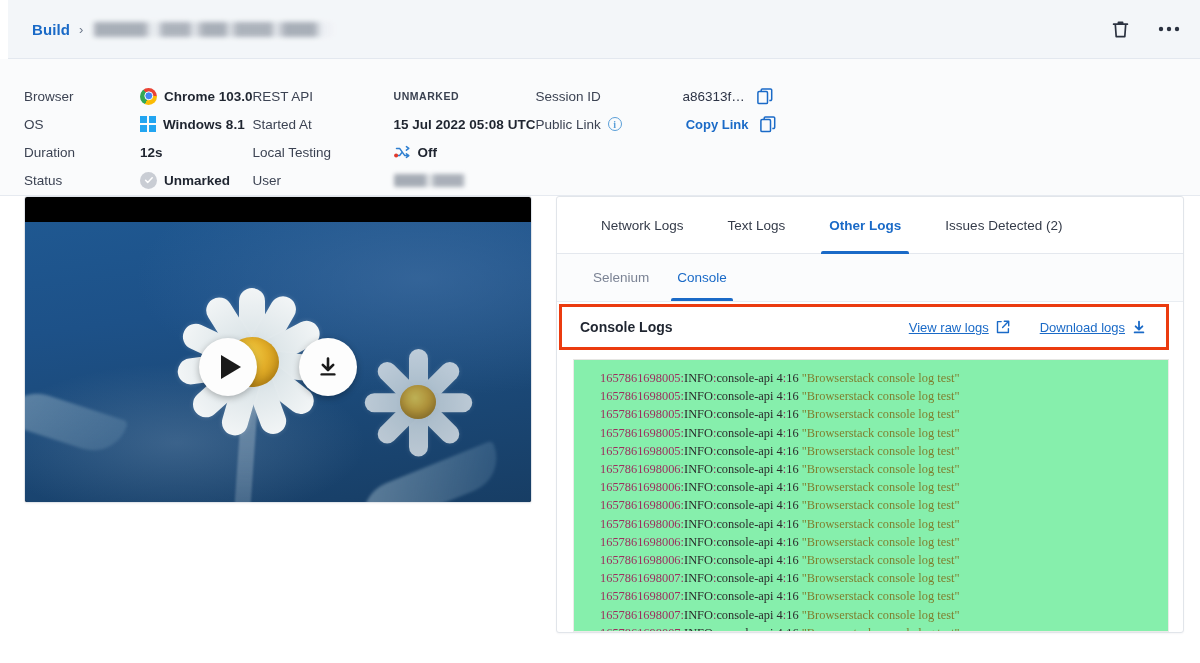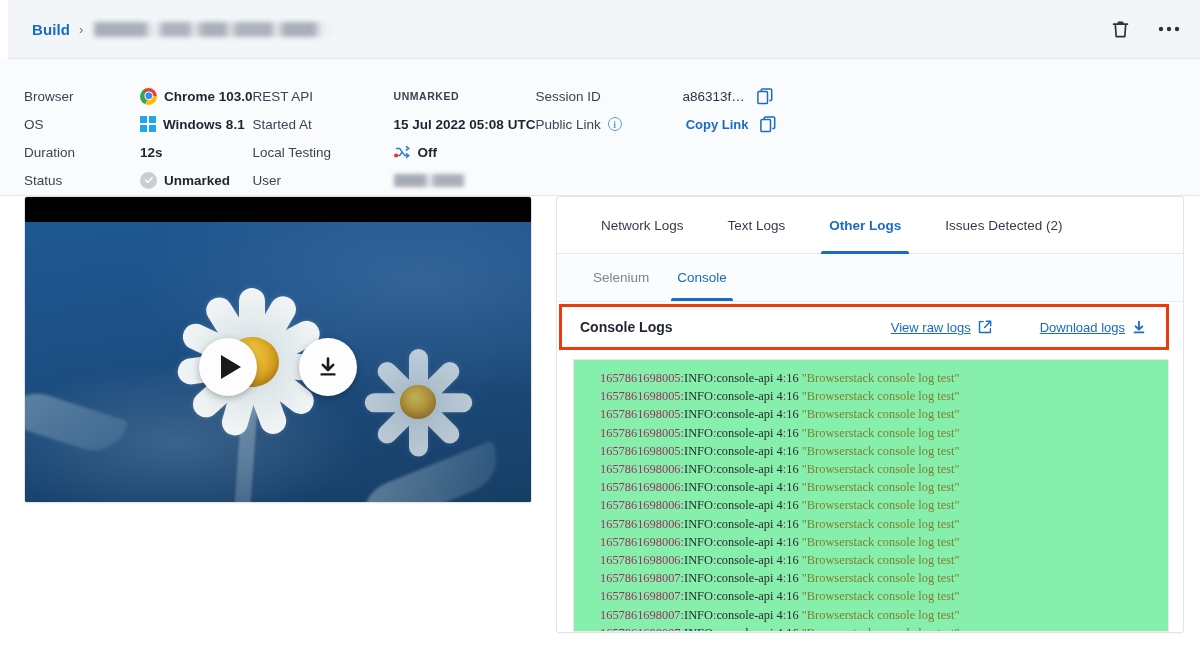--- a/index.html
+++ b/index.html
@@ -218,21 +218,21 @@
     content: ""; position: absolute; left: 8px; right: 8px; bottom: 0;
     height: 3px; background: #1a6ac7; border-radius: 2px 2px 0 0;
   }
 
   .logs-header-wrap { position: relative; padding: 0; }
   .logs-header {
     height: 46px; display: flex; align-items: center; padding: 0 20px 0 18px;
     border: 3px solid #eb3b0f; margin: 2px 14px 0 2px; background: #fff;
   }
   .logs-title { font-size: 14px; font-weight: bold; color: #1f2530; }
-  .logs-header-actions { margin-left: auto; display: flex; align-items: center; gap: 48px; }
+  .logs-header-actions { margin-left: auto; display: flex; align-items: center; gap: 30px; }
   .hdr-link {
     display: flex; align-items: center; gap: 7px; color: #1a6ac7; font-size: 13px;
     text-decoration: underline; cursor: pointer;
   }
 
   .logs-body {
     flex: 1; background: #86efac; margin: 9px 14px 0 16px;
     border: 1px solid #ebebe8; border-top-color:#e6e6e3;
     padding: 9px 0 0 26px; overflow: hidden;
     font-family: Liberation Serif, serif; font-size: 12.4px; line-height: 18.2px;

